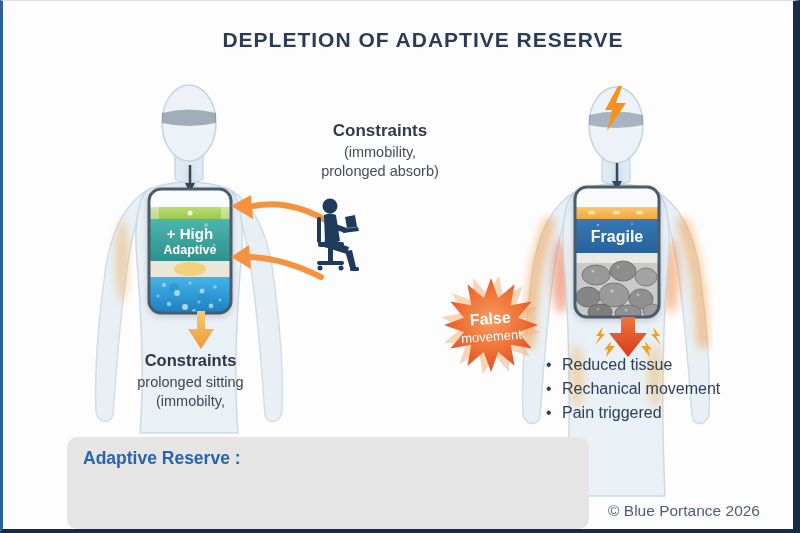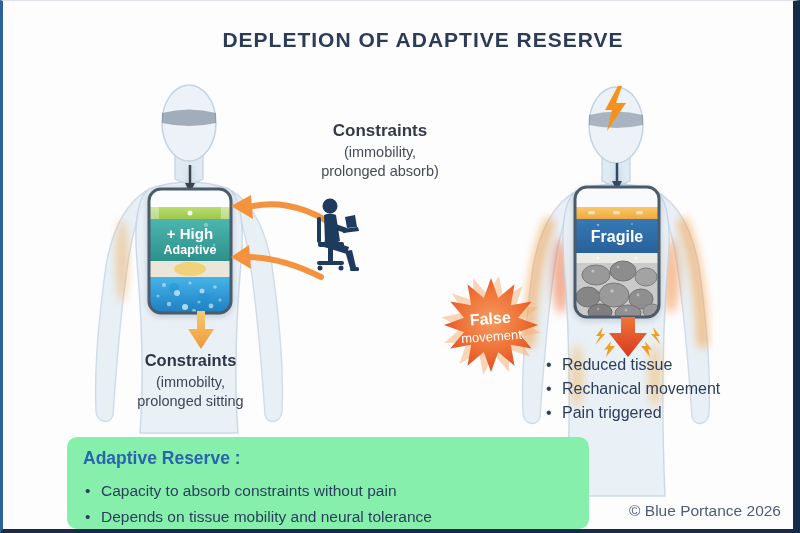--- a/index.html
+++ b/index.html
@@ -29,29 +29,29 @@
   }
   .left-caption .hd{font-size:16.5px;font-weight:bold;color:#2e3744;margin-bottom:3px;}
   .consequences{
     position:absolute;left:543px;top:352px;width:235px;margin:0;padding:0;
     list-style:none;color:#2b3f5c;font-size:16px;
   }
   .consequences li{position:relative;padding-left:16px;line-height:24px;}
   .consequences li::before{content:"•";position:absolute;left:0;top:0;color:#2b3f5c;}
   .footer-box{
     position:absolute;left:64px;top:436px;width:522px;height:92px;
-    background:#86efac;border-radius:10px;box-sizing:border-box;
+    background:#e5e5e5;border-radius:10px;box-sizing:border-box;
     padding:11px 16px 0 16px;
   }
   .footer-box .fb-heading{font-size:17.5px;font-weight:bold;color:#2a64ae;margin-bottom:9px;}
   .footer-box ul{list-style:none;margin:0;padding:0;color:#2b3f5c;font-size:15.5px;}
   .footer-box li{position:relative;padding-left:18px;line-height:26px;}
   .footer-box li::before{content:"•";position:absolute;left:2px;top:0;color:#2b3f5c;}
   .copyright{
-    position:absolute;right:12px;bottom:9px;font-size:15.5px;color:#4f5c77;
+    position:absolute;right:33px;bottom:9px;font-size:15.5px;color:#4f5c77;
   }
 </style>
 </head>
 <body>
 
 <div id="canvas">
 
   <div class="title">DEPLETION OF ADAPTIVE RESERVE</div>
 
   <svg class="fig" style="left:83px;top:80px;" width="206" height="356" viewBox="0 0 206 356">
@@ -277,33 +277,29 @@
   </svg>
 
   <div class="center-text">
     <div class="hd">Constraints</div>
     <div>(immobility,</div>
     <div>prolonged absorb)</div>
   </div>
 
   <div class="left-caption">
     <div class="hd">Constraints</div>
+    <div>prolonged sitting</div>
     <div>(immobilty,</div>
-    <div>prolonged sitting</div>
   </div>
 
   <ul class="consequences">
     <li>Reduced tissue</li>
     <li>Rechanical movement</li>
     <li>Pain triggered</li>
   </ul>
 
   <div class="footer-box">
     <div class="fb-heading">Adaptive Reserve :</div>
-    <ul>
-      <li>Capacity to absorb constraints without pain</li>
-      <li>Depends on tissue mobility and neural tolerance</li>
-    </ul>
   </div>
 
   <div class="copyright">© Blue Portance 2026</div>
 
 </div>
 
 </body></html>

